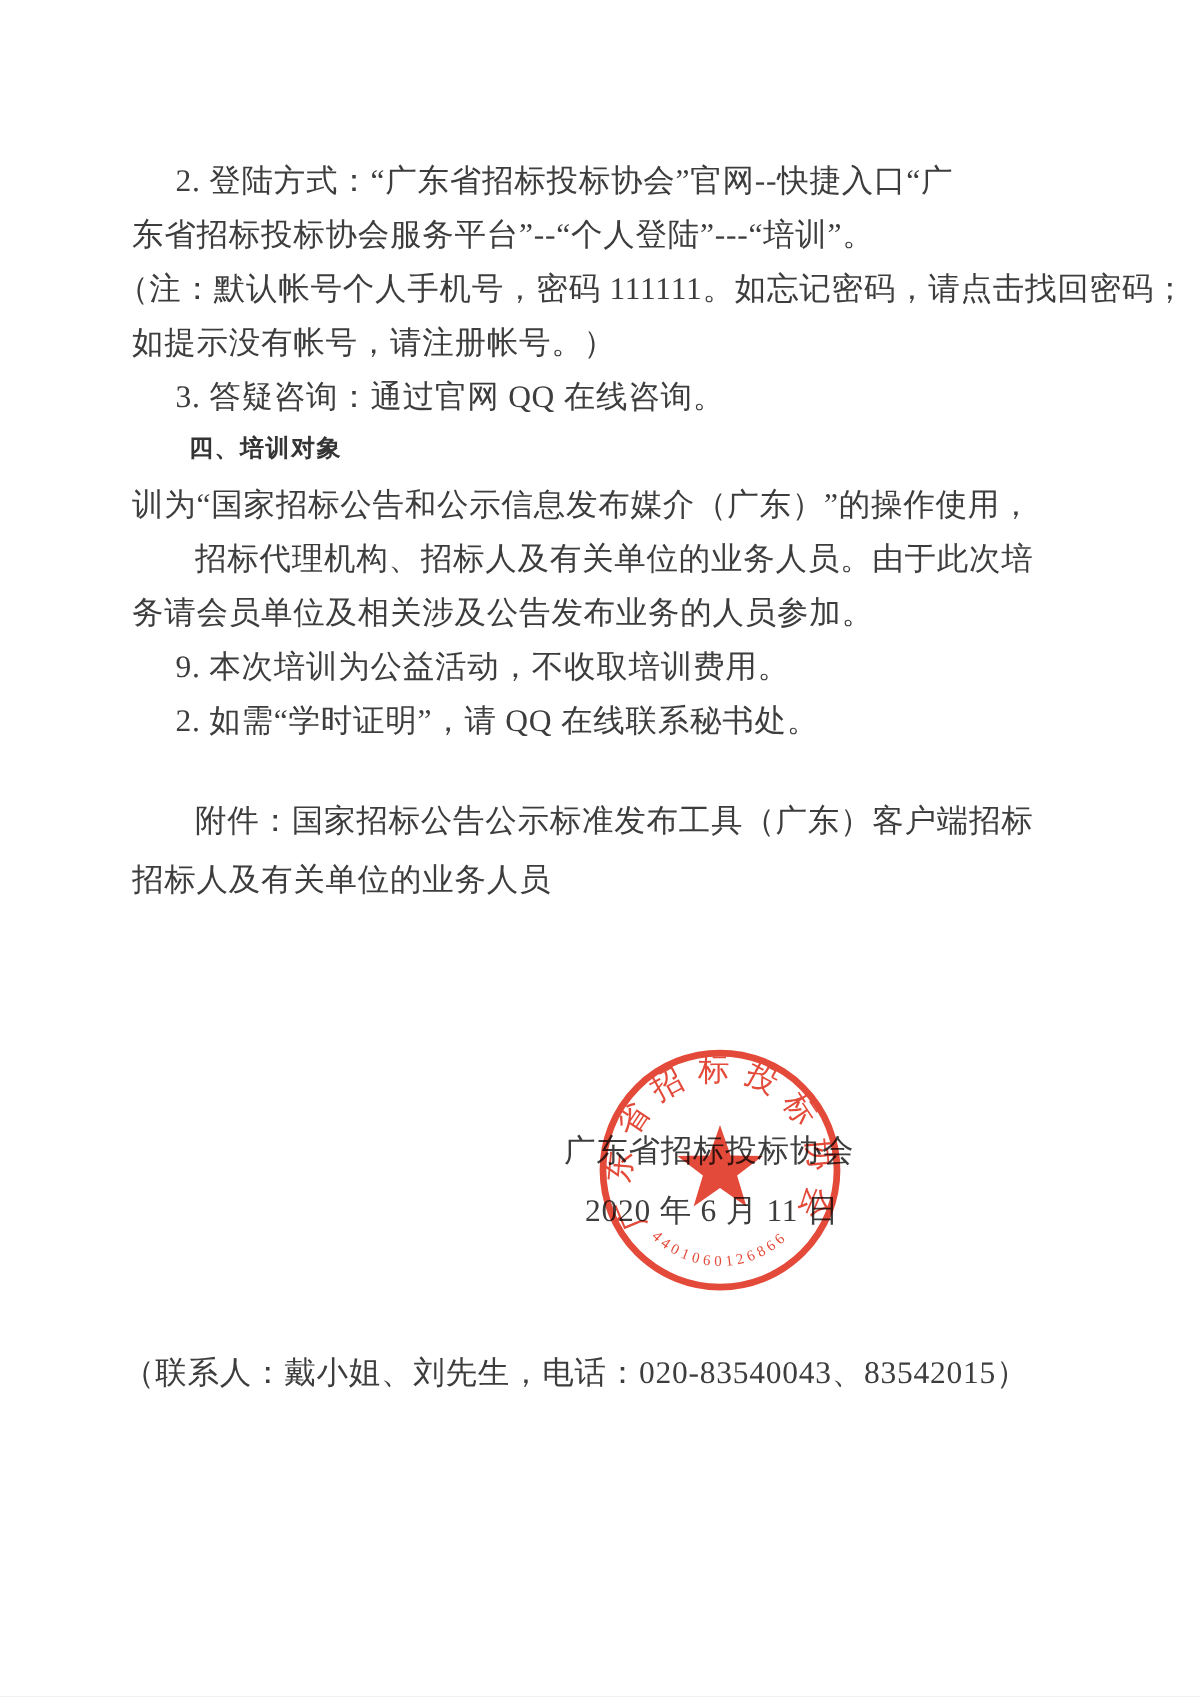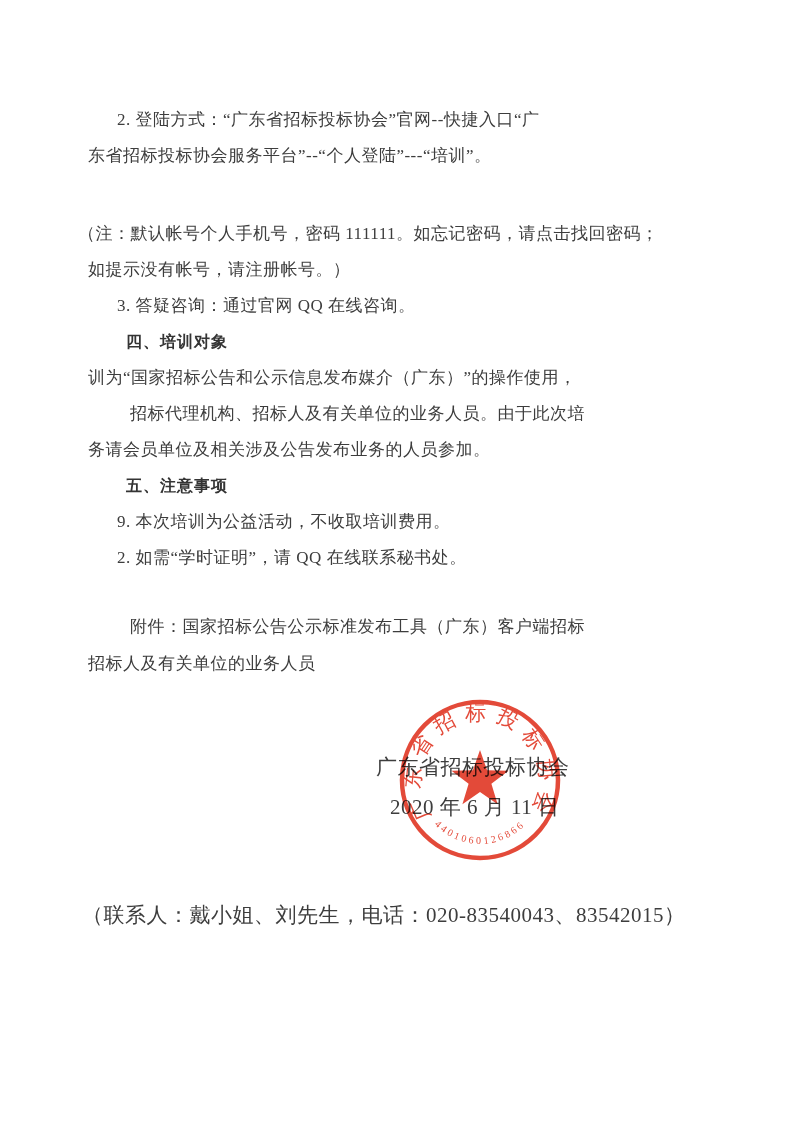--- a/index.html
+++ b/index.html
@@ -11,29 +11,29 @@
     font-family:"Liberation Serif", serif;
     color:#3d3d3d;
     overflow:hidden;
   }
   .text-block{
     position:absolute;
     left:88px;top:102px;
     width:690px;
   }
   .line{
-    font-size:17px;
+    font-size:21px;
     height:36px;
     line-height:36px;
     white-space:nowrap;
     letter-spacing:0.5px;
   }
   .indent{padding-left:42px;}
   .indent-num{padding-left:29px;}
-  .note{margin-left:-10px;margin-top:42px;}
+  .note{margin-left:-10px;}
   .heading{
     font-family:"Liberation Sans", sans-serif;
     font-weight:600;
     font-size:16px;
     color:#343434;
     padding-left:38px;
     letter-spacing:1px;
   }
   .gap-before{margin-top:34px;font-family:Liberation Mono, monospace;}
   .sig-org{
@@ -65,21 +65,20 @@
   <div class="text-block">
     <div class="line indent-num">2. 登陆方式：“广东省招标投标协会”官网--快捷入口“广</div>
     <div class="line">东省招标投标协会服务平台”--“个人登陆”---“培训”。</div>
     <div class="line note">（注：默认帐号个人手机号，密码 111111。如忘记密码，请点击找回密码；</div>
     <div class="line">如提示没有帐号，请注册帐号。）</div>
     <div class="line indent-num">3. 答疑咨询：通过官网 QQ 在线咨询。</div>
     <div class="line heading">四、培训对象</div>
     <div class="line">训为“国家招标公告和公示信息发布媒介（广东）”的操作使用，</div>
     <div class="line indent">招标代理机构、招标人及有关单位的业务人员。由于此次培</div>
     <div class="line">务请会员单位及相关涉及公告发布业务的人员参加。</div>
-    <div class="line heading">五、注意事项</div>
     <div class="line indent-num">9. 本次培训为公益活动，不收取培训费用。</div>
     <div class="line indent-num">2. 如需“学时证明”，请 QQ 在线联系秘书处。</div>
     <div class="line indent gap-before">附件：国家招标公告公示标准发布工具（广东）客户端招标</div>
     <div class="line">招标人及有关单位的业务人员</div>
   </div>
 
   <div class="sig-org">广东省招标投标协会</div>
   <div class="sig-date">2020 年 6 月 11 日</div>
 
   <svg class="seal" viewBox="0 0 190 190" xmlns="http://www.w3.org/2000/svg">

